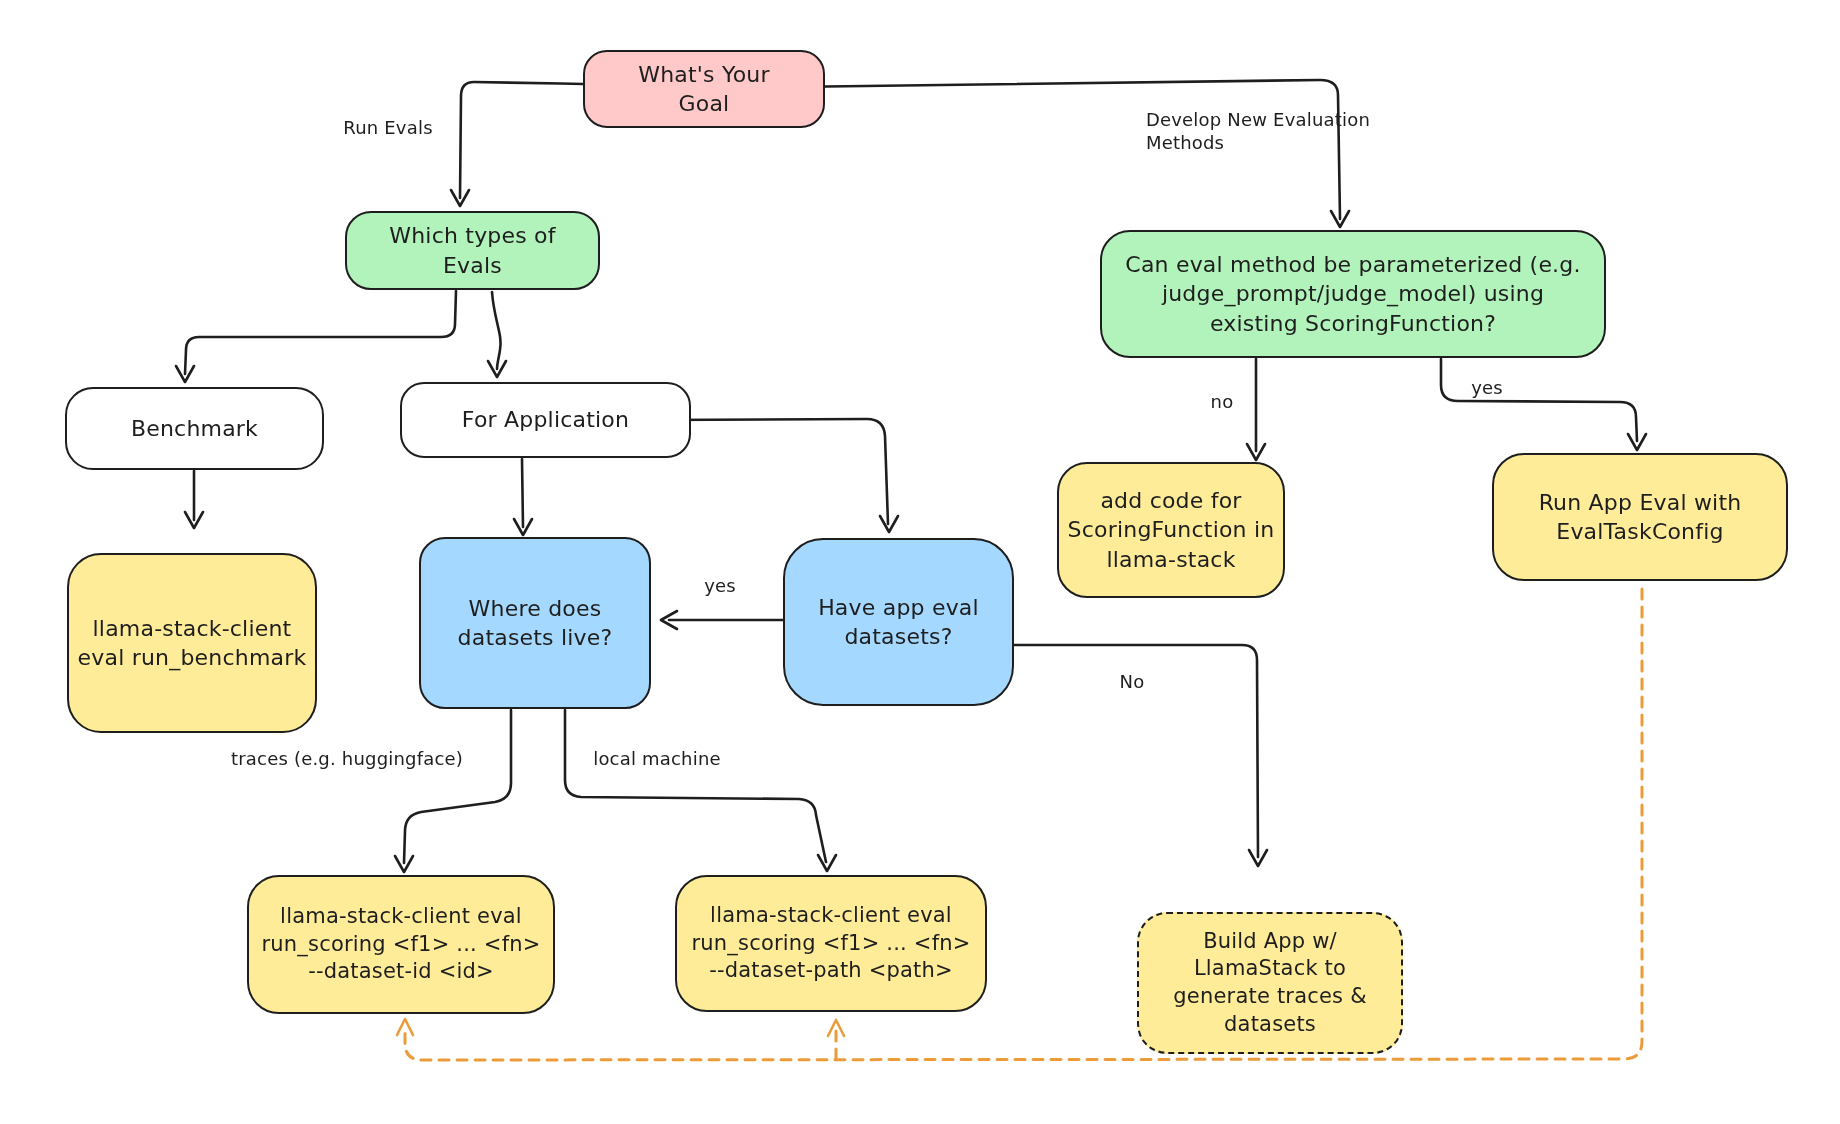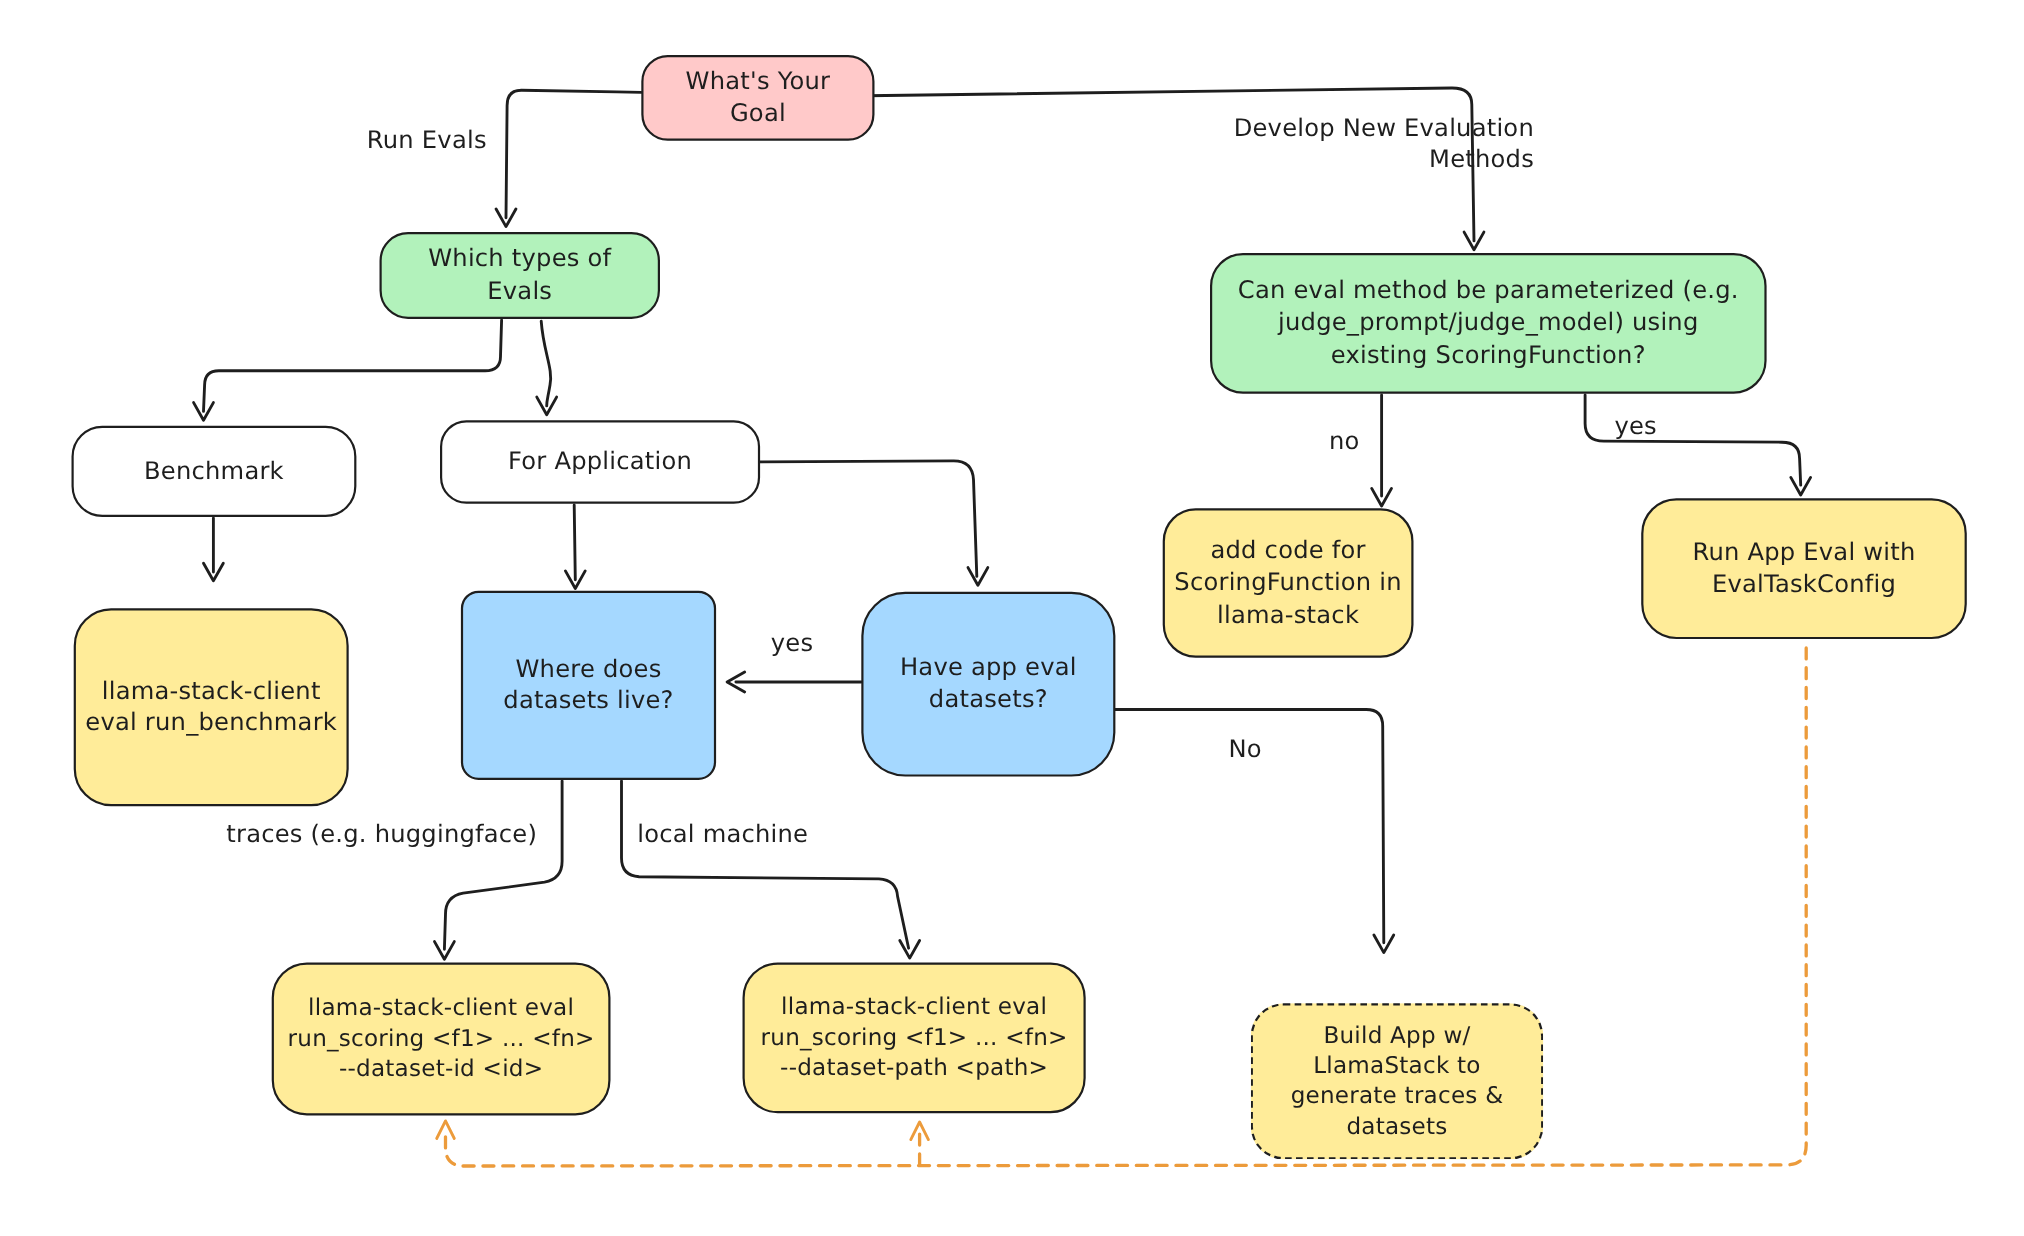--- a/index.html
+++ b/index.html
@@ -20,21 +20,21 @@
     position:absolute;display:flex;align-items:center;justify-content:center;
     text-align:center;white-space:pre-line;box-sizing:border-box;
     border:2.6px solid var(--stroke);font-size:22px;line-height:1.32;
     background:var(--white);padding:4px 8px;letter-spacing:.2px;
   }
   .pink{background:var(--pink);} .green{background:var(--green);}
   .blue{background:var(--blue);} .yellow{background:var(--yellow);}
   .dashed{border-style:dashed;}
   .elabel{
     position:absolute;transform:translate(-50%,-50%);white-space:pre-line;
-    text-align:right;font-size:22px;line-height:1.25;letter-spacing:.2px;color:var(--stroke);
+    text-align:left;font-size:18px;line-height:1.25;letter-spacing:.2px;color:var(--stroke);
   }
 </style>
 </head>
 <body>
 
 <div class="canvas">
 
   <svg class="edges" viewBox="0 0 1840 1124">
 
     <path class="black-edge" d="M 583 84 C 540 83 490 82 474 82 Q 461 82 461 96 L 460 198"></path>
@@ -75,38 +75,38 @@
 
     <path class="black-edge" d="M 565 710 L 565 780 Q 565 796 581 797 L 799 799 Q 815 800 816 815 L 826 862"></path>
     <path class="black-edge" d="M 818 855 L 827 871 L 836 855"></path>
 
     <path class="orange-edge" d="M 1642 589 L 1642 1041 Q 1642 1059 1624 1059 L 422 1060 Q 405 1060 405 1043 L 405 1028"></path>
     <path class="orange-edge" d="M 836 1059 L 836 1029"></path>
     <path class="orange-ah" d="M 397 1035 L 405 1019 L 413 1035"></path>
     <path class="orange-ah" d="M 828 1036 L 836 1020 L 844 1036"></path>
   </svg>
 
-  <div class="node pink" style="left:583px;top:50px;width:212px;height:78px;border-radius:24px;">What's Your
+  <div class="node pink" style="left:583px;top:50px;width:242px;height:78px;border-radius:24px;">What's Your
 Goal</div>
 
   <div class="node green" style="left:345px;top:211px;width:255px;height:79px;border-radius:26px;">Which types of
 Evals</div>
 
   <div class="node green" style="left:1100px;top:230px;width:506px;height:128px;border-radius:30px;">Can eval method be parameterized (e.g.
 judge_prompt/judge_model) using
 existing ScoringFunction?</div>
 
   <div class="node" style="left:65px;top:387px;width:259px;height:83px;border-radius:28px;">Benchmark</div>
 
   <div class="node" style="left:400px;top:382px;width:291px;height:76px;border-radius:24px;">For Application</div>
 
   <div class="node yellow" style="left:67px;top:529px;width:250px;height:180px;border-radius:34px;margin-top:24px;">llama-stack-client
 eval run_benchmark</div>
 
-  <div class="node blue" style="left:419px;top:537px;width:232px;height:172px;border-radius:16px;">Where does
+  <div class="node blue" style="left:419px;top:537px;width:232px;height:172px;border-radius:26px;">Where does
 datasets live?</div>
 
   <div class="node blue" style="left:783px;top:538px;width:231px;height:168px;border-radius:40px;">Have app eval
 datasets?</div>
 
   <div class="node yellow" style="left:1057px;top:462px;width:228px;height:136px;border-radius:30px;">add code for
 ScoringFunction in
 llama-stack</div>
 
   <div class="node yellow" style="left:1492px;top:453px;width:296px;height:128px;border-radius:32px;">Run App Eval with

